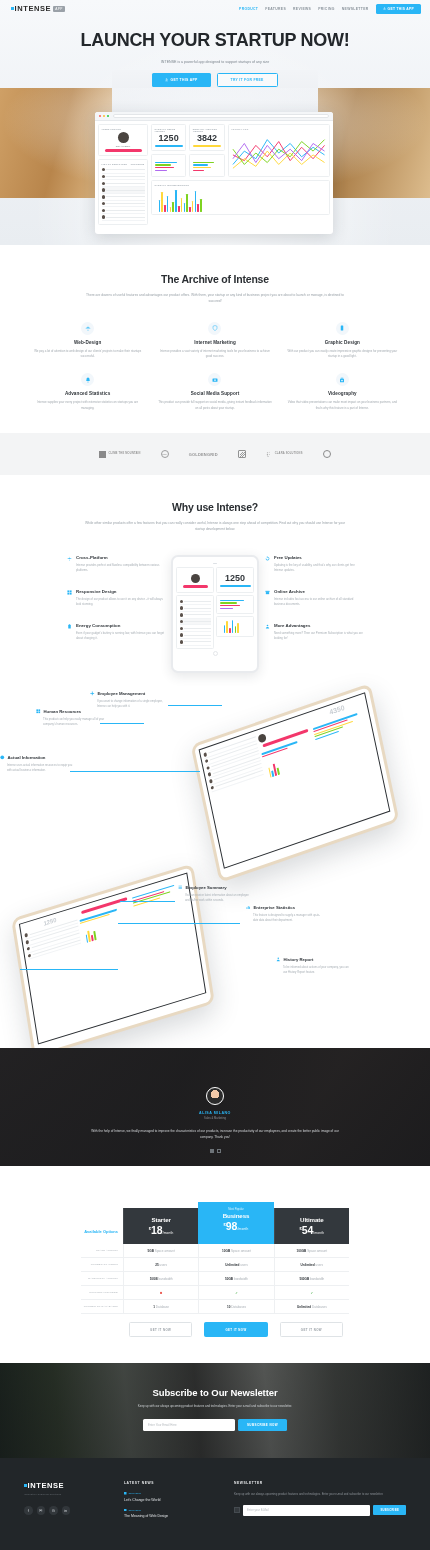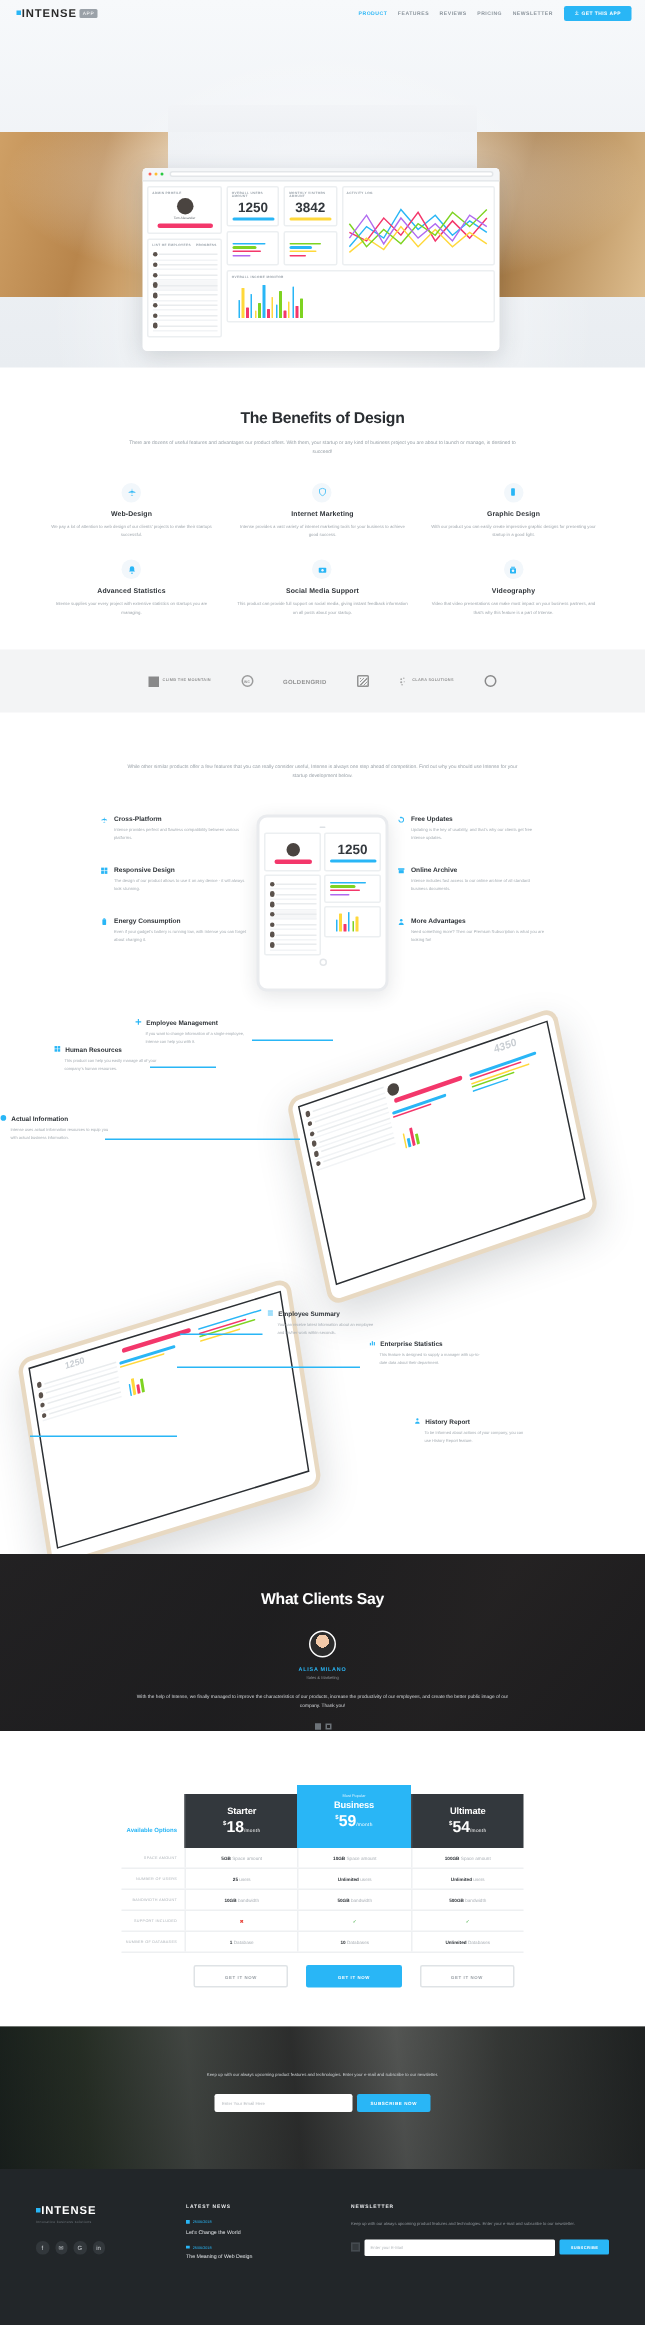--- a/index.html
+++ b/index.html
@@ -235,20 +235,33 @@
       <span class="nav-link">NEWSLETTER</span>
       <span class="nav-btn">
         <svg width="3" height="3" viewBox="0 0 10 10">
             <path d="M5 0v6M2 4l3 3 3-3M1 9h8" stroke="#fff" stroke-width="1.4" fill="none"></path>
           </svg>
         <span>GET THIS APP</span>
       </span>
     </div>
   </nav>
 
+  <div class="hero-inner">
+    <h1 class="hero-title">LAUNCH YOUR STARTUP NOW!</h1>
+    <p class="hero-sub">INTENSE is a powerful app designed to support startups of any size</p>
+    <div class="hero-btns">
+      <span class="btn-solid">
+        <svg width="3.2" height="3.2" viewBox="0 0 10 10">
+            <path d="M5 0v6M2 4l3 3 3-3M1 9h8" stroke="#fff" stroke-width="1.4" fill="none"></path>
+          </svg>
+        <span>GET THIS APP</span>
+      </span>
+      <span class="btn-ghost">TRY IT FOR FREE</span>
+    </div>
+  </div>
 
   <div class="browser">
     <div class="bbar">
       <span class="dot d1"></span>
       <span class="dot d2"></span>
       <span class="dot d3"></span>
       <span class="burl"></span>
     </div>
     <div class="bbody">
       <div>
@@ -354,21 +367,21 @@
             <i style="height:8px;background:#f3376b"></i>
               <i style="height:13px;background:#7ed321"></i>
           </div>
         </div>
       </div>
     </div>
   </div>
 </section>
 
 <section class="sec benefits">
-  <h2 class="h2">The Benefits of Design</h2>
+  <h2 class="h2">The Archive of Intense</h2>
   <p class="lede">There are dozens of useful features and advantages our product offers. With them, your startup or any kind of business project you are about to launch or manage, is destined to succeed!</p>
   <div class="bgrid">
     <div class="bcell">
       <div class="circ">
         <svg width="6" height="6" viewBox="0 0 24 24" fill="currentColor">
             <path d="M12 2l1 7 8 3v2l-8-1-1 6 3 2v1l-3-1-3 1v-1l3-2-1-6-8 1v-2l8-3 1-7z"></path>
           </svg>
       </div>
       <div class="bname">Web-Design</div>
       <div class="bdesc">We pay a lot of attention to web design of our clients' projects to make their startups successful.</div>
@@ -449,20 +462,21 @@
         <circle cx="7" cy="19" r="1.8"></circle>
       </svg>
     <span class="ptxt">CLARA SOLUTIONS</span>
   </div>
   <div class="plogo">
     <span class="circO"></span>
   </div>
 </section>
 
 <section class="sec why">
+  <h2 class="h2">Why use Intense?</h2>
   <p class="lede">While other similar products offer a few features that you can really consider useful, Intense is always one step ahead of competition. Find out why you should use Intense for your startup development below.</p>
   <div class="why-row">
     <div class="fcol left">
       <div class="fitem">
         <span class="ficon">
             <svg width="5" height="5" viewBox="0 0 24 24" fill="currentColor">
               <path d="M12 2l1 7 8 3v2l-8-1-1 6 3 2v1l-3-1-3 1v-1l3-2-1-6-8 1v-2l8-3 1-7z"></path>
             </svg>
           </span>
         <div>
@@ -785,21 +799,20 @@
             <path d="M4 22c0-5 4-8 8-8s8 3 8 8z"></path>
           </svg>
         </span>
       <span class="cn">History Report</span>
     </div>
     <div class="cd">To be informed about actions of your company, you can use History Report feature.</div>
   </div>
 </section>
 
 <section class="sec clients">
-  <h2 class="h2">What Clients Say</h2>
   <div class="tavatar"></div>
   <div class="tname">ALISA MILANO</div>
   <div class="trole">Sales &amp; Marketing</div>
   <p class="tquote">With the help of Intense, we finally managed to improve the characteristics of our products, increase the productivity of our employees, and create the better public image of our company. Thank you!</p>
   <div class="tdots">
     <i class="on"></i>
     <i></i>
   </div>
 </section>
 
@@ -807,21 +820,21 @@
   <div class="ptable">
     <div class="phead">
       <div class="popt">Available Options</div>
       <div class="pcard">
         <div class="pname">Starter</div>
         <div class="pprice"><sup>$</sup><span>18</span><small>/month</small></div>
       </div>
       <div class="pcard feat">
         <div class="ptag">Most Popular</div>
         <div class="pname">Business</div>
-        <div class="pprice"><sup>$</sup><span>59</span><small>/month</small></div>
+        <div class="pprice"><sup>$</sup><span>98</span><small>/month</small></div>
       </div>
       <div class="pcard">
         <div class="pname">Ultimate</div>
         <div class="pprice"><sup>$</sup><span>54</span><small>/month</small></div>
       </div>
     </div>
 
     <div class="prow">
       <div class="plabel">SPACE AMOUNT</div>
       <div class="pcell"><b>5GB</b> <span>Space amount</span></div>
@@ -856,20 +869,21 @@
     <div class="pfoot">
       <div></div>
       <div class="pbtn">GET IT NOW</div>
       <div class="pbtn on">GET IT NOW</div>
       <div class="pbtn">GET IT NOW</div>
     </div>
   </div>
 </section>
 
 <section class="sec subscribe">
+  <h3>Subscribe to Our Newsletter</h3>
   <p class="sub-lede">Keep up with our always upcoming product features and technologies. Enter your e-mail and subscribe to our newsletter.</p>
   <div class="sform">
     <div class="sinput">Enter Your Email Here</div>
     <div class="sbtn">SUBSCRIBE NOW</div>
   </div>
 </section>
 
 <footer class="sec footer">
   <div class="fgrid">
     <div>

